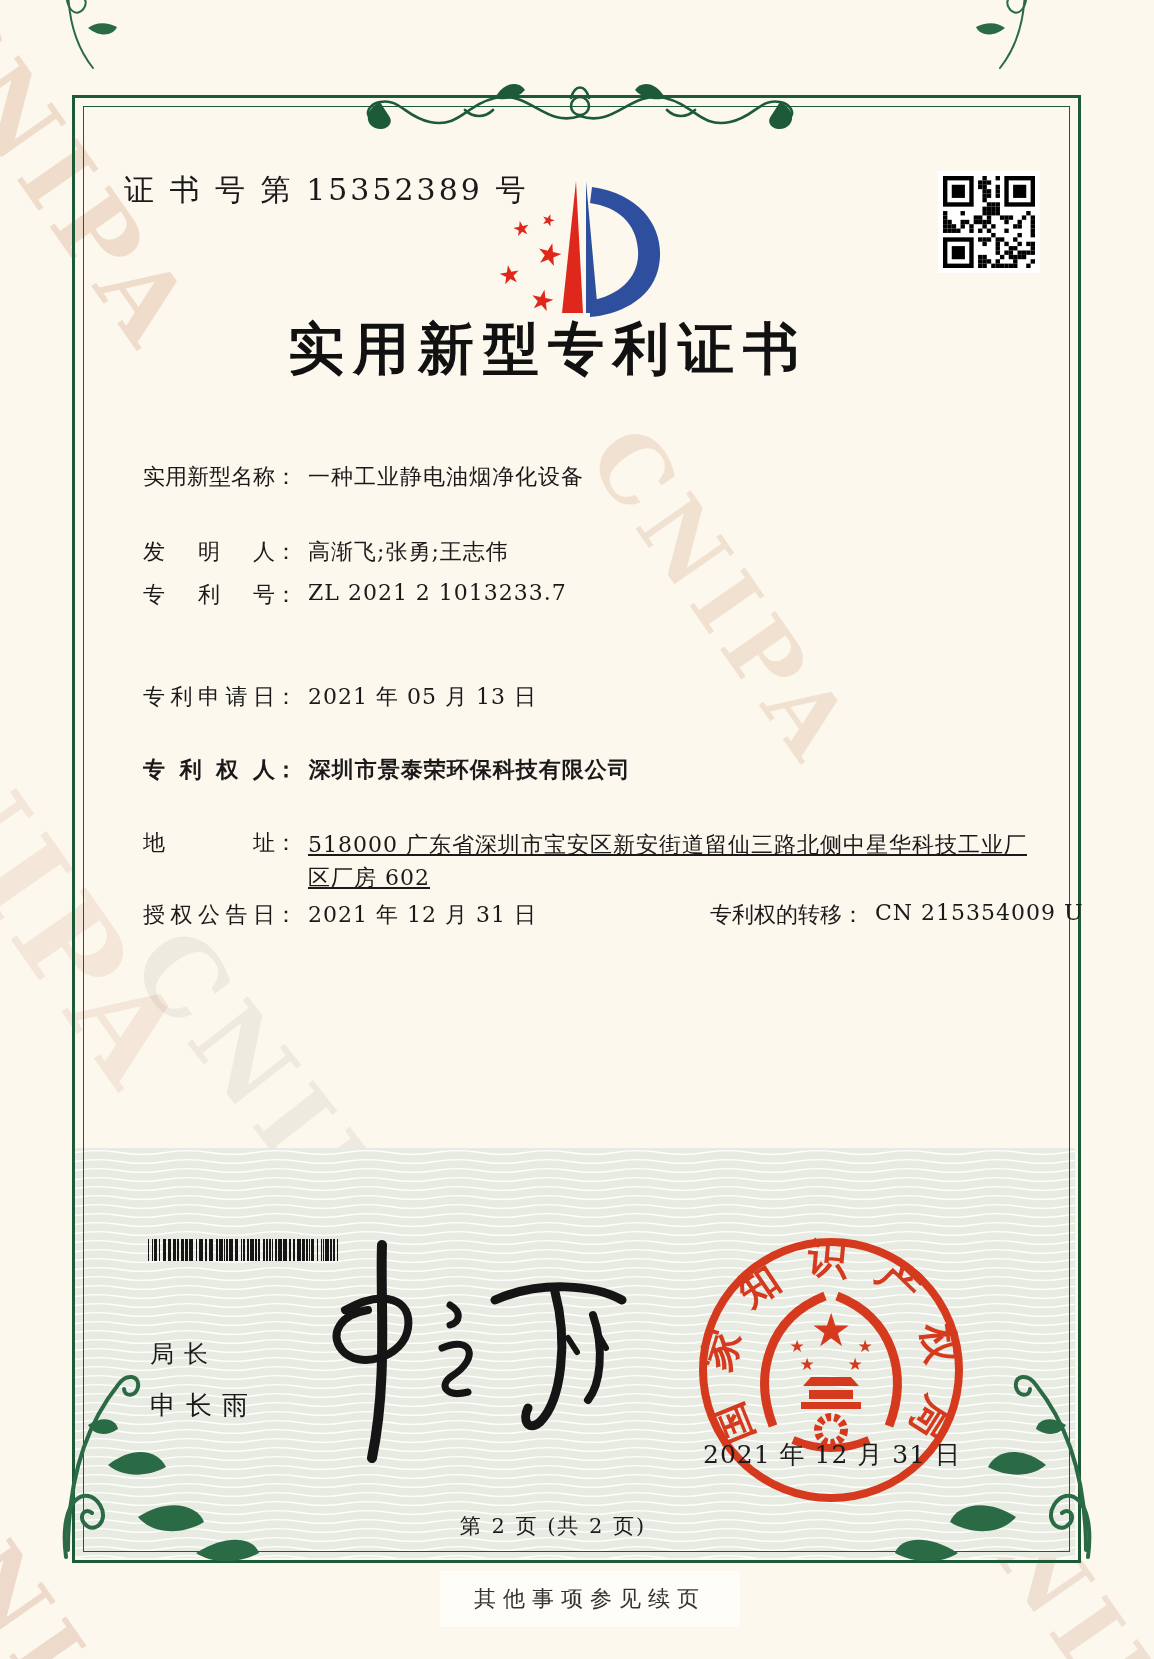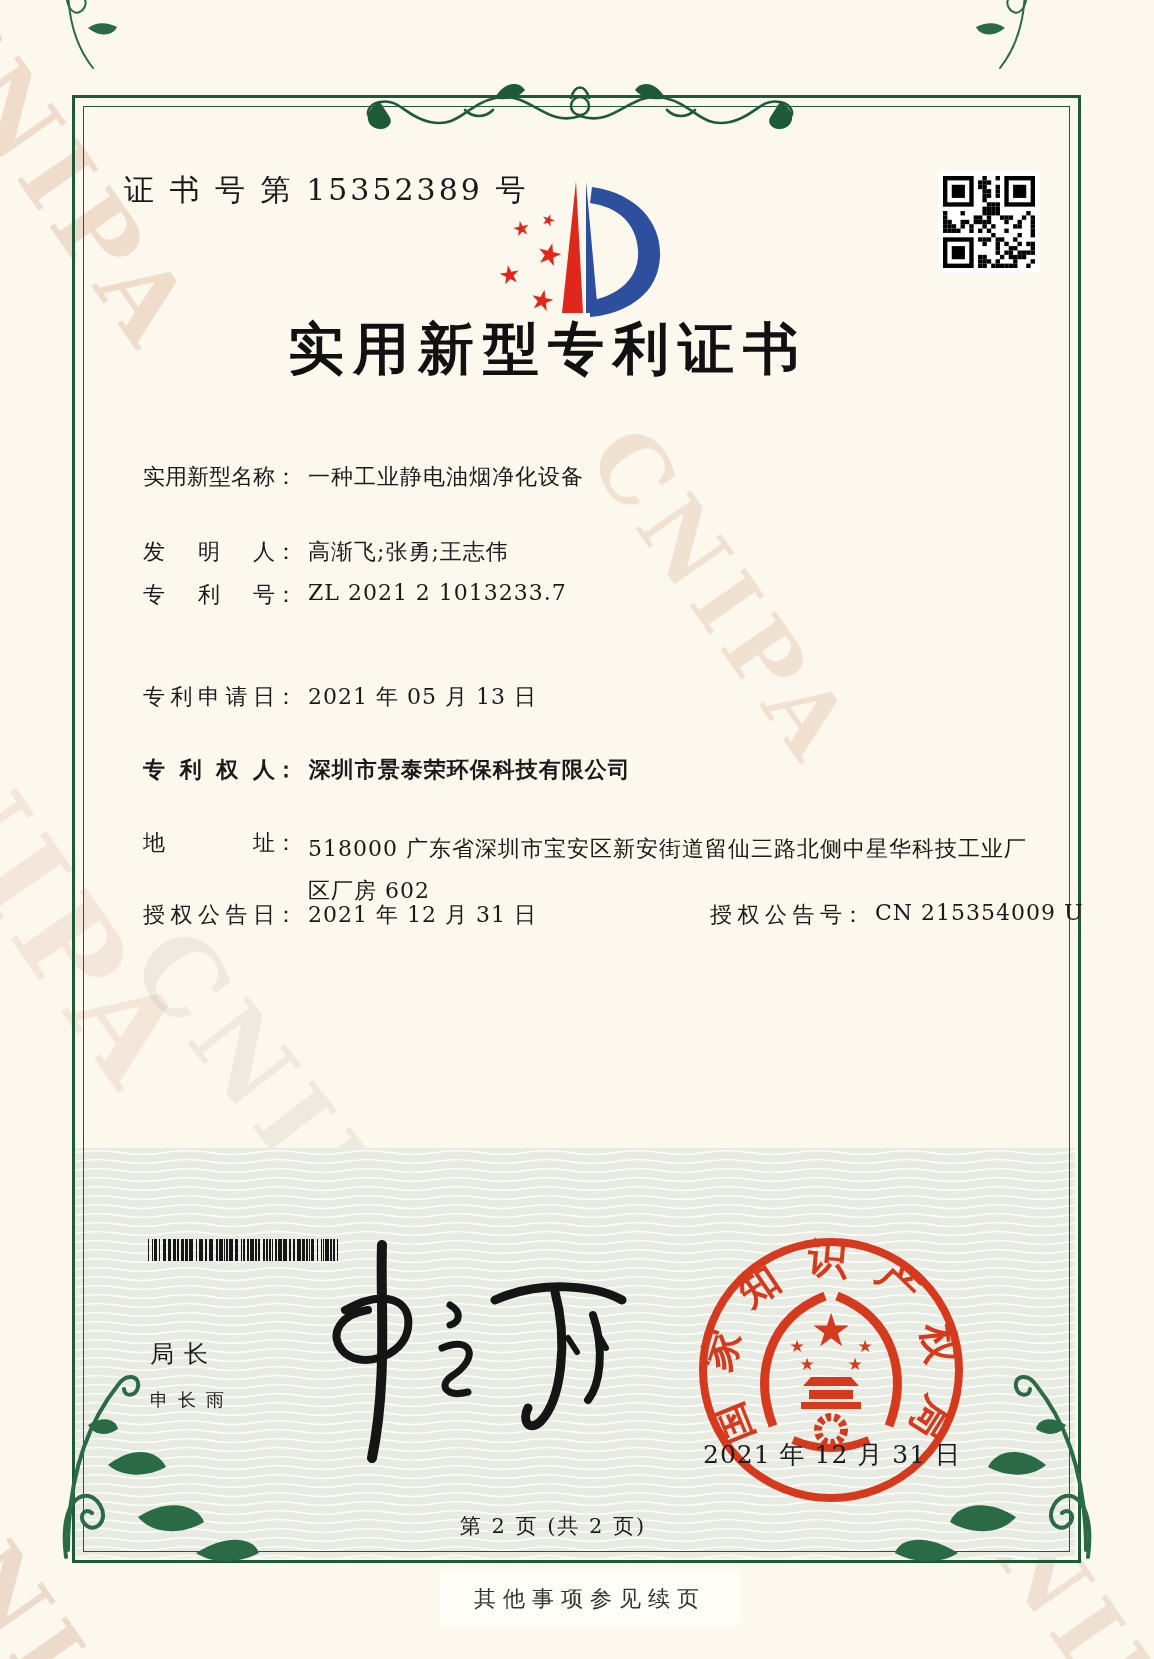--- a/index.html
+++ b/index.html
@@ -26,33 +26,33 @@
   .qr{position:absolute;left:938px;top:171px;background:#fff;padding:5px;}
   .title{
     position:absolute;left:143px;top:312px;width:810px;text-align:center;
     font-size:56px;font-weight:bold;letter-spacing:9px;color:#111;
   }
   
   .frow{position:absolute;left:143px;font-size:22px;white-space:nowrap;}
   .flabel{display:inline-block;width:132px;text-align:justify;text-align-last:justify;vertical-align:top;}
   .fcolon{vertical-align:top;}
   .fvalue{display:inline-block;vertical-align:top;margin-left:4px;letter-spacing:1px;}
-  .fvalue.wrap{white-space:normal;width:724px;line-height:42px;}
+  .fvalue.wrap{white-space:normal;width:724px;line-height:33px;text-decoration:underline;}
   .grant2{position:absolute;left:567px;top:0;}
   
   .bodytext{
     position:absolute;left:143px;top:948px;width:870px;
     font-size:23px;line-height:36px;text-align:justify;color:#222;
   }
   .bodytext p{margin:0;text-indent:2em;}
   
   .barcode{position:absolute;left:148px;top:1239px;width:296px;height:22px;white-space:nowrap;font-size:0;}
   .barcode i{display:inline-block;height:100%;background:#151515;}
   .signoff-title{position:absolute;left:150px;top:1338px;font-size:24px;letter-spacing:10px;}
-  .signoff-name{position:absolute;left:150px;top:1388px;font-size:18px;letter-spacing:10px;text-align:right;}
+  .signoff-name{position:absolute;left:150px;top:1388px;font-size:26px;letter-spacing:10px;text-align:right;}
   .autograph{position:absolute;left:300px;top:1230px;}
   .seal{position:absolute;left:695px;top:1234px;}
   .seal-date{
     position:absolute;left:700px;top:1438px;width:264px;text-align:center;
     font-size:25px;letter-spacing:1px;color:#1c1c1c;z-index:8;
   }
   .page-number{position:absolute;left:143px;top:1512px;width:820px;text-align:center;font-size:21px;letter-spacing:2px;}
   .continuation{
     position:absolute;left:440px;top:1571px;width:300px;height:56px;background:#fffdf8;
     display:flex;align-items:center;justify-content:center;
@@ -308,21 +308,21 @@
   </div>
   <div class="frow" style="top:828px;">
     <span class="flabel">地址</span><span class="fcolon">：</span>
     <span class="fvalue wrap">518000 广东省深圳市宝安区新安街道留仙三路北侧中星华科技工业厂区厂房 602</span>
   </div>
 
   <div class="frow" style="top:900px;width:870px;">
     <span class="flabel">授权公告日</span><span class="fcolon">：</span>
     <span class="fvalue">2021 年 12 月 31 日</span>
     <span class="grant2">
-      <span class="flabel">授权公告号</span><span class="fcolon">：</span>
+      <span class="flabel">专利权的转移</span><span class="fcolon">：</span>
       <span class="fvalue">CN 215354009 U</span>
     </span>
   </div>
 
   <div class="bodytext">
   </div>
 
   <div class="barcode"><i style="width:1px;margin-right:3px"></i><i style="width:1px;margin-right:1px"></i><i style="width:3px;margin-right:2px"></i><i style="width:1px;margin-right:3px"></i><i style="width:3px;margin-right:2px"></i><i style="width:3px;margin-right:2px"></i><i style="width:3px;margin-right:1px"></i><i style="width:2px;margin-right:2px"></i><i style="width:3px;margin-right:1px"></i><i style="width:3px;margin-right:1px"></i><i style="width:4px;margin-right:3px"></i><i style="width:1px;margin-right:2px"></i><i style="width:4px;margin-right:2px"></i><i style="width:2px;margin-right:2px"></i><i style="width:4px;margin-right:3px"></i><i style="width:2px;margin-right:1px"></i><i style="width:4px;margin-right:1px"></i><i style="width:1px;margin-right:1px"></i><i style="width:2px;margin-right:1px"></i><i style="width:4px;margin-right:2px"></i><i style="width:3px;margin-right:3px"></i><i style="width:1px;margin-right:1px"></i><i style="width:2px;margin-right:2px"></i><i style="width:2px;margin-right:1px"></i><i style="width:4px;margin-right:1px"></i><i style="width:2px;margin-right:1px"></i><i style="width:2px;margin-right:3px"></i><i style="width:2px;margin-right:1px"></i><i style="width:2px;margin-right:1px"></i><i style="width:2px;margin-right:1px"></i><i style="width:1px;margin-right:2px"></i><i style="width:2px;margin-right:1px"></i><i style="width:4px;margin-right:1px"></i><i style="width:4px;margin-right:2px"></i><i style="width:2px;margin-right:2px"></i><i style="width:2px;margin-right:2px"></i><i style="width:4px;margin-right:1px"></i><i style="width:3px;margin-right:1px"></i><i style="width:2px;margin-right:1px"></i><i style="width:1px;margin-right:1px"></i><i style="width:3px;margin-right:3px"></i><i style="width:1px;margin-right:3px"></i><i style="width:1px;margin-right:1px"></i><i style="width:1px;margin-right:1px"></i><i style="width:4px;margin-right:1px"></i><i style="width:2px;margin-right:1px"></i><i style="width:2px;margin-right:2px"></i><i style="width:1px;margin-right:3px"></i></div>
 
   <div class="signoff-title">局长</div>

